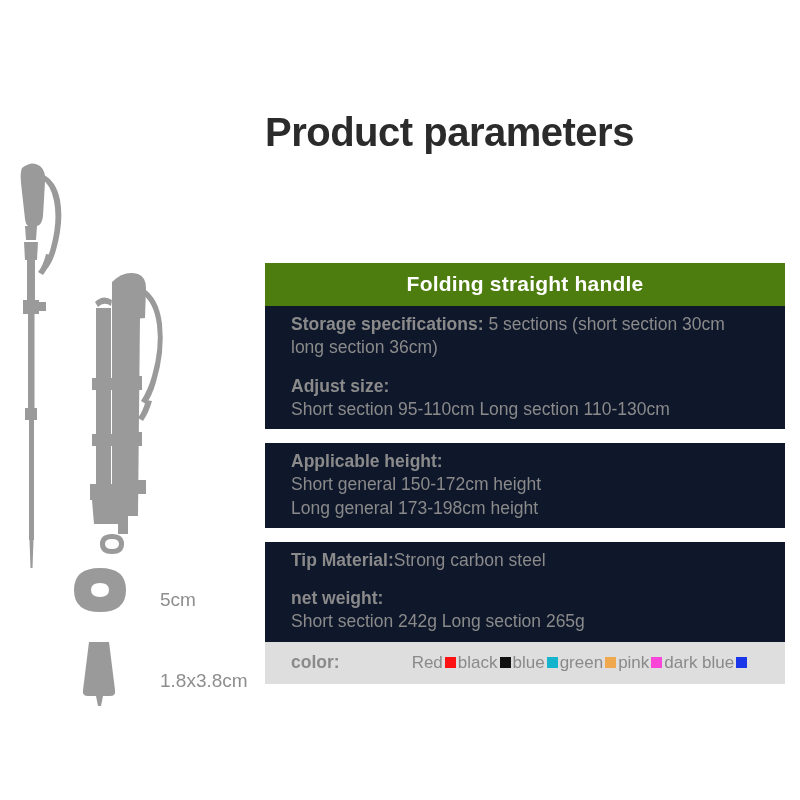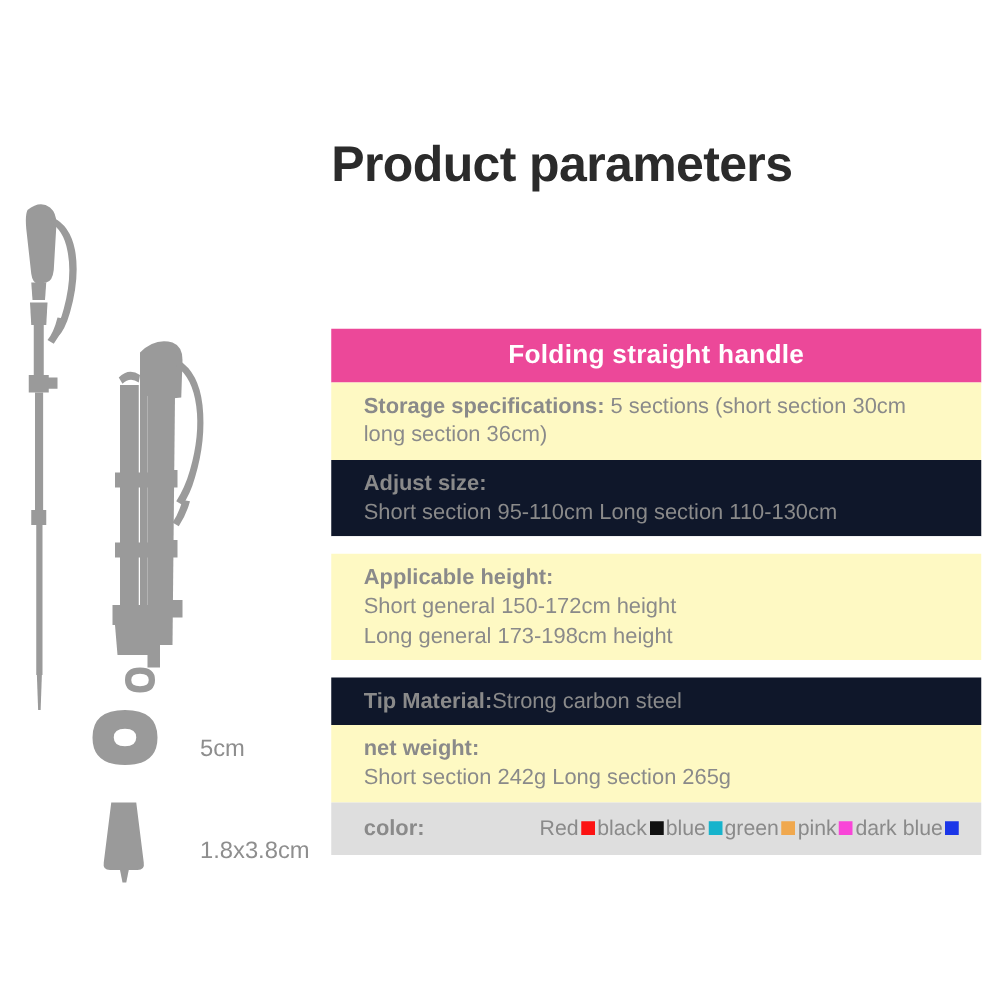--- a/index.html
+++ b/index.html
@@ -65,36 +65,35 @@
     padding: 9px 0 10px 0;
     letter-spacing: 0.2px;
   }
   .spec-row {
     padding: 7px 0 8px 26px;
     color: #8a8a8a;
     font-size: 17.5px;
     line-height: 1.33;
   }
   .spec-row.alt { background: #dedede; }
-  .spec-row.plain { background: #fef9c3; }
+  .spec-row.plain { background: #0f172a; }
   .spec-row .k {
     font-weight: bold;
     color: #8a8a8a;
   }
   .spec-row .line { display: block; }
 
   .row-spacer-white { height: 14px; background: #ffffff; }
 
   
   #row-color {
     background: #dedede;
     display: flex;
     align-items: center;
     padding: 10px 0 11px 26px;
-    gap: 20px;
   }
   #color-key {
     font-weight: bold;
     color: #8a8a8a;
     font-size: 17.5px;
     flex: 0 0 auto;
   }
   #color-swatches {
     display: flex;
     align-items: flex-start;
@@ -189,21 +188,21 @@
       </g>
     </g>
   </svg>
 </div>
 
 <div class="measure-label" id="basket-label">5cm</div>
 <div class="measure-label" id="tip-label">1.8x3.8cm</div>
 
 <div id="spec-table">
 
-  <div id="spec-header" style="background: #ec4899;">Folding straight handle</div>
+  <div id="spec-header" style="background: #4d7c0f;">Folding straight handle</div>
 
   <div class="spec-row plain">
     <span class="line">
       <span class="k">Storage specifications:</span><span> 5 sections (short section 30cm</span>
     </span>
     <span class="line"> long section 36cm)</span>
   </div>
 
   <div class="spec-row alt" style="background: #0f172a;">
     <span class="line k">Adjust size:</span>

